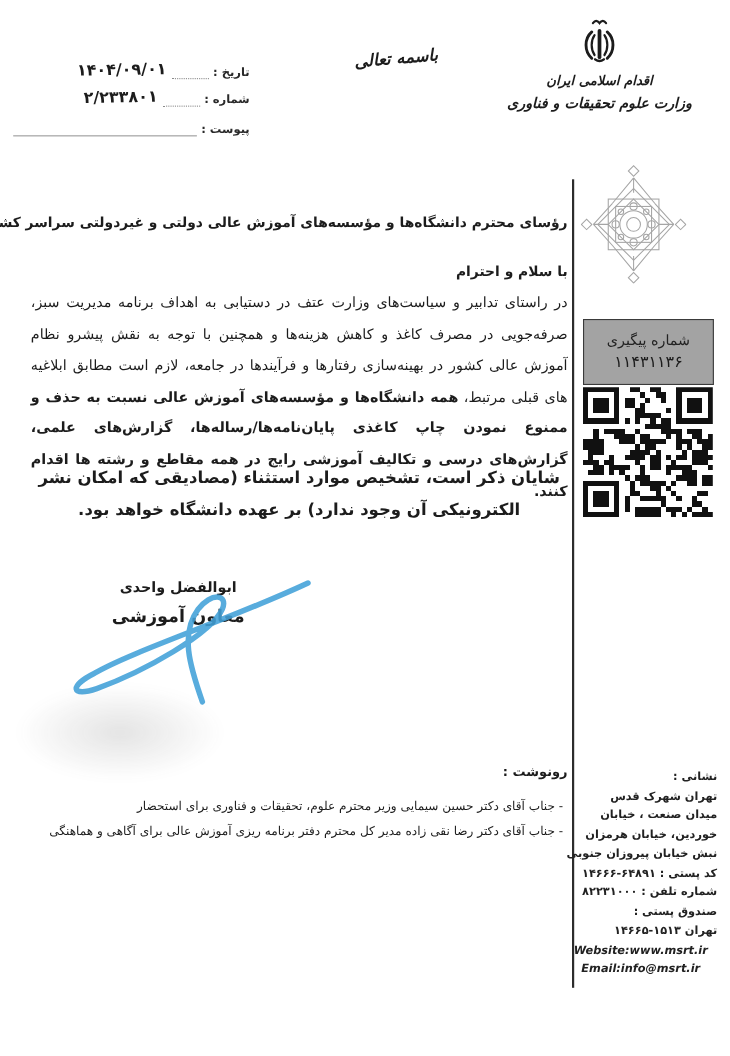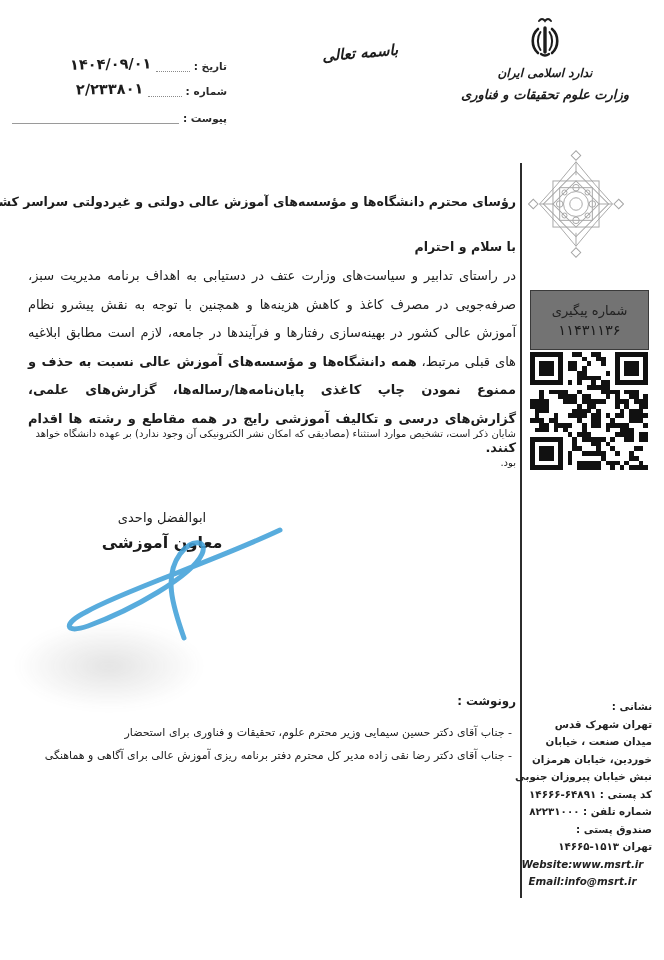--- a/index.html
+++ b/index.html
@@ -23,39 +23,39 @@
   .emblem{display:block;margin:0 auto 4px auto;}
   .lh-country{font-size:12px;font-weight:bold;font-style:italic;margin-top:2px;}
   .lh-ministry{font-size:13px;font-weight:bold;font-style:italic;margin-top:7px;}
   
   .ornament{position:absolute;top:150px;right:40px;opacity:.8;}
   
   .vdivider{position:absolute;left:520px;top:163px;width:2px;height:735px;background:#2c2c2c;}
   
   .tracking-box{position:absolute;top:290px;right:15px;width:117px;height:58px;
     border:1.5px solid #3a3a3a;display:flex;flex-direction:column;justify-content:center;
-    align-items:center;direction:rtl;background:#737373;}
+    align-items:center;direction:rtl;background:#a3a3a3;}
   .tracking-label{font-size:13px;color:#222;}
   .tracking-number{font-size:14.5px;margin-top:4px;letter-spacing:2px;}
   .qr{position:absolute;top:352px;right:16px;width:118px;height:118px;}
   .qr svg{width:118px;height:118px;shape-rendering:crispEdges;}
   .address{position:absolute;top:698px;right:6px;width:145px;direction:rtl;
     text-align:right;font-size:10.3px;font-weight:bold;line-height:17.5px;color:#222;padding-right:6px;box-sizing:border-box;}
   .address .en{direction:ltr;text-align:center;font-style:italic;font-size:10.3px;}
   
   .main{position:absolute;left:28px;top:0;width:488px;direction:rtl;}
   .recipient{position:absolute;top:194px;right:0;width:488px;font-size:12.6px;font-weight:bold;
     text-align:right;white-space:nowrap;}
   .salutation{position:absolute;top:239px;right:0;font-size:12.6px;font-weight:bold;}
   .body-par{position:absolute;top:262px;right:0;width:488px;font-size:13px;line-height:28.6px;
     text-align:justify;text-justify:inter-word;}
-  .note-par{position:absolute;top:420px;right:0;width:488px;font-size:10px;line-height:28.6px;text-align:right;}
+  .note-par{position:absolute;top:420px;right:0;width:488px;font-size:15px;line-height:28.6px;text-align:center;font-weight:bold;}
   
   .signer{position:absolute;top:510px;left:42px;width:240px;text-align:center;direction:rtl;}
-  .signer-name{font-size:13px;font-weight:normal;}
+  .signer-name{font-size:13px;font-weight:bold;margin-top:17px;}
   .signer-title{font-size:16px;font-weight:bold;margin-top:8px;}
   .sig-scrawl{position:absolute;top:516px;left:40px;pointer-events:none;}
   .smudge{position:absolute;top:622px;left:14px;width:190px;height:88px;border-radius:50%;
     background:radial-gradient(ellipse at center,rgba(60,60,60,.14),rgba(60,60,60,0) 70%);filter:blur(4px);}
   
   .cc-label{position:absolute;top:694px;right:0;font-size:11.8px;font-weight:bold;}
   .cc-list{position:absolute;top:722px;right:4px;width:482px;font-size:11px;line-height:22.4px;
     text-align:right;direction:rtl;}
   .cc-item{margin-bottom:1px;}
 </style>
@@ -86,21 +86,21 @@
     <g stroke="#1c1c1c" fill="none" stroke-linecap="round">
       <path d="M15 5 q3 -4 6 0 q3 -4 6 0" stroke-width="2"></path>
       <path d="M21 12 v24" stroke-width="3.4"></path>
       <path d="M14 13 C7 19 7 31 14 37" stroke-width="2.6"></path>
       <path d="M28 13 C35 19 35 31 28 37" stroke-width="2.6"></path>
       <path d="M16.5 16 C13 21 13 29 16.5 34" stroke-width="2"></path>
       <path d="M25.5 16 C29 21 29 29 25.5 34" stroke-width="2"></path>
       <path d="M17 38 q4 3 8 0" stroke-width="2.2"></path>
     </g>
   </svg>
-  <div class="lh-country">ندارد اسلامی ایران</div>
+  <div class="lh-country">اقدام اسلامی ایران</div>
   <div class="lh-ministry">وزارت علوم تحقیقات و فناوری</div>
 </div>
 
 <svg class="ornament" width="96" height="108" viewBox="0 0 100 112">
   <g stroke="#8f8f8f" fill="none" stroke-width="1">
     <rect x="26" y="32" width="48" height="48" transform="rotate(45 50 56)"></rect>
     <rect x="26" y="32" width="48" height="48"></rect>
     <rect x="33" y="39" width="34" height="34" transform="rotate(45 50 56)"></rect>
     <rect x="33" y="39" width="34" height="34"></rect>
     <circle cx="50" cy="56" r="13"></circle>

